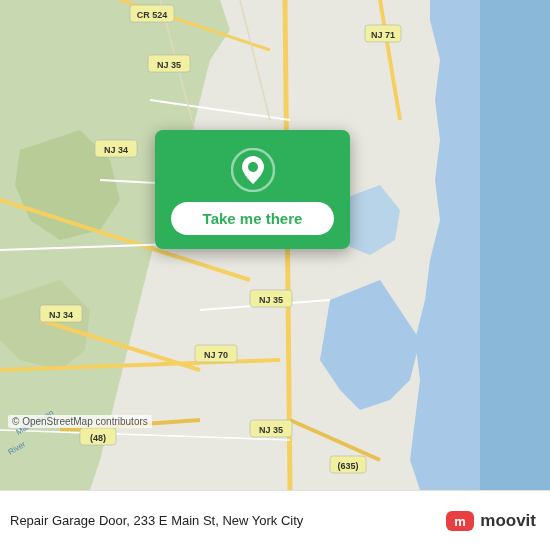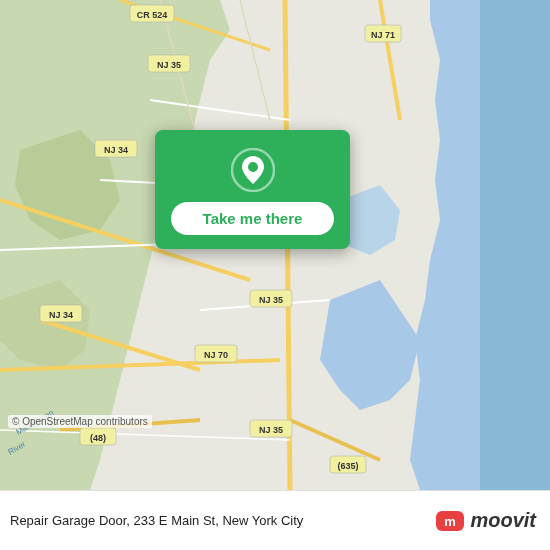--- a/index.html
+++ b/index.html
@@ -85,24 +85,23 @@
       font-weight: 500;
     }
 
     #moovit-logo {
       display: flex;
       align-items: center;
       gap: 4px;
     }
 
     #moovit-text {
-      font-size: 20px;
+      font-size: 17px;
       font-weight: bold;
       color: #333;
-      font-style: italic;
     }
 
     #moovit-icon {
       width: 32px;
       height: 32px;
     }
 
     #attribution {
       position: absolute;
       bottom: 62px;

